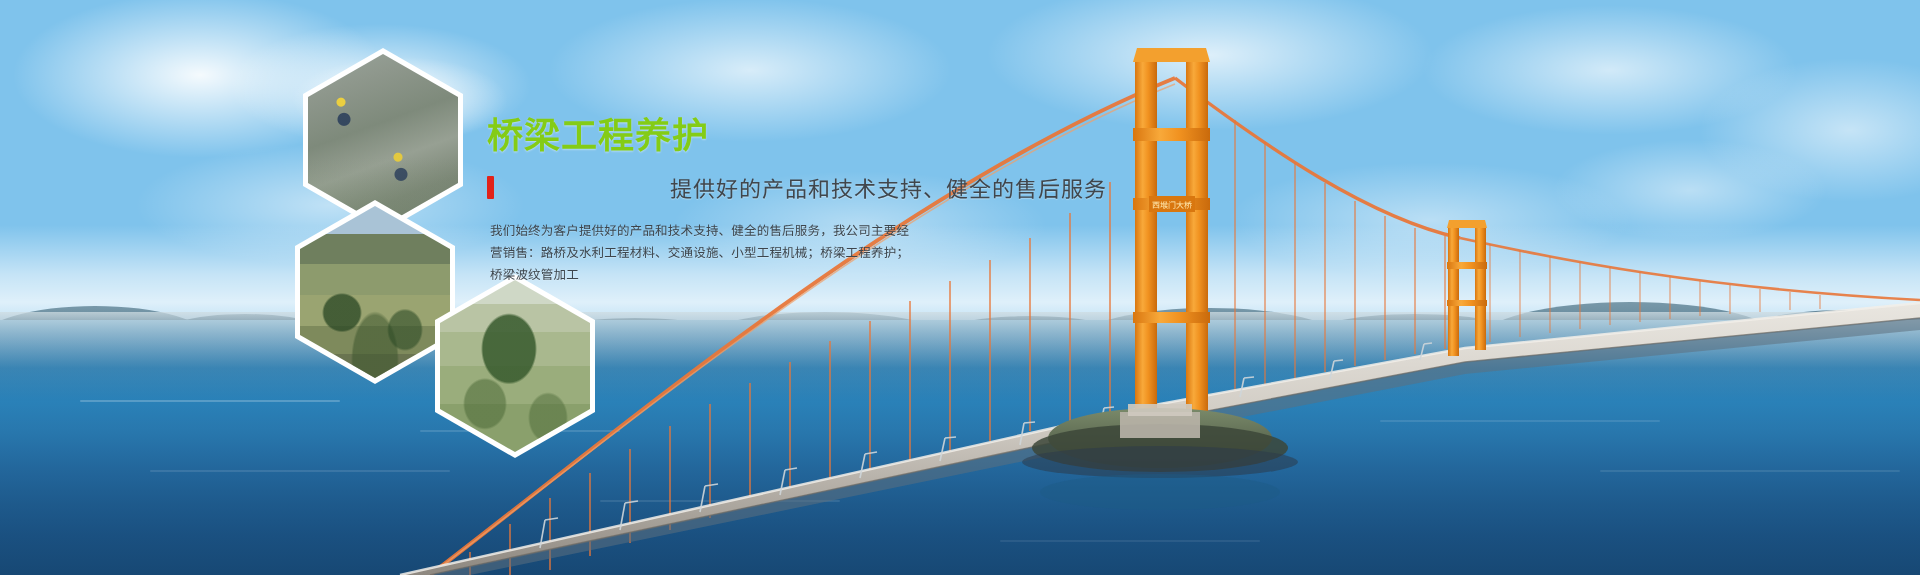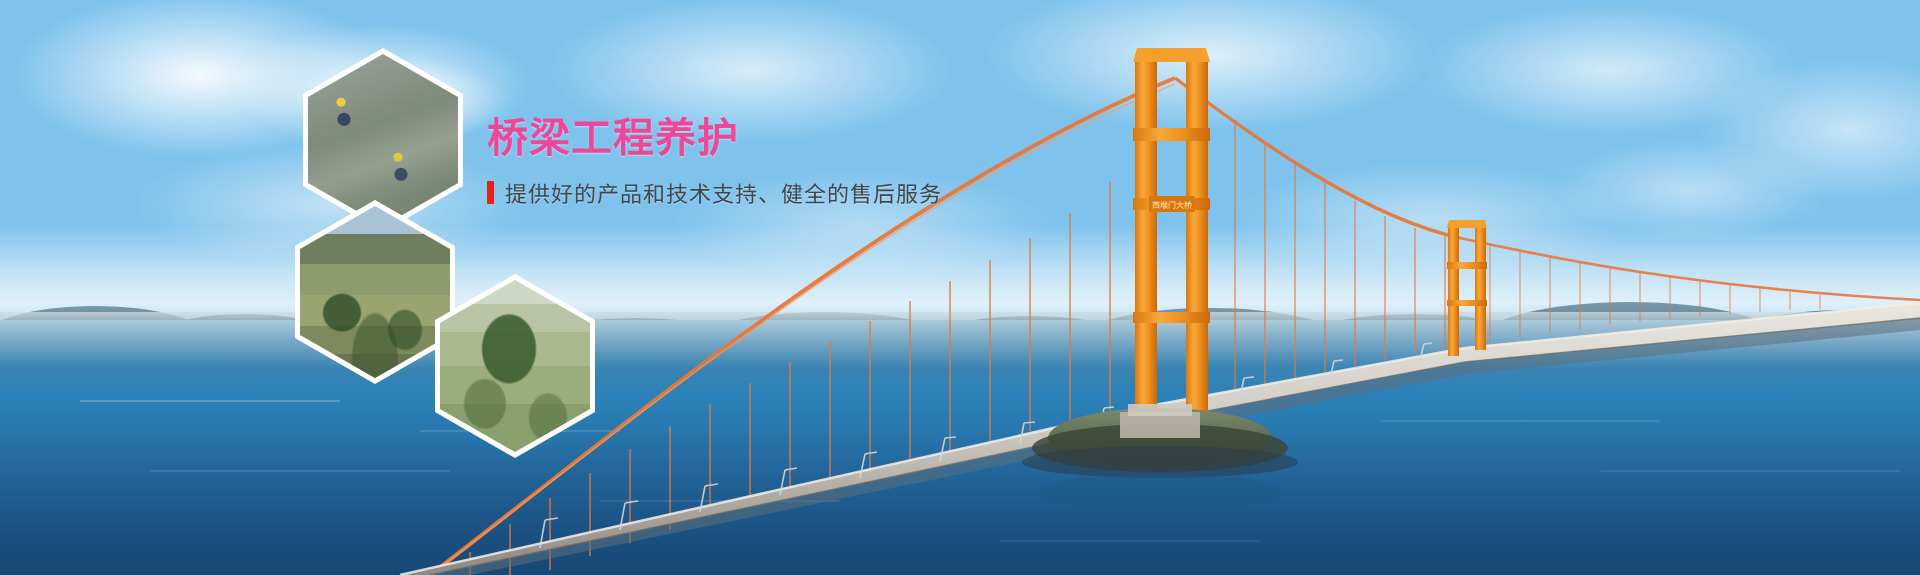--- a/index.html
+++ b/index.html
@@ -177,30 +177,30 @@
 
   
   .copy{
     position:absolute;left:487px;top:118px;width:620px;
   }
   .headline{
     display:flex;align-items:flex-end;gap:14px;
     white-space:nowrap;line-height:1;
   }
   .headline .h-main{
-    font-size:41px;font-weight:bold;color:#ec4899;letter-spacing:1px;
+    font-size:36px;font-weight:bold;color:#84cc16;letter-spacing:1px;
     text-shadow:0 1px 2px rgba(255,255,255,.45);
   }
   .headline .h-sub{
     font-size:27px;font-weight:bold;color:#2f3338;letter-spacing:.5px;
     padding-bottom:2px;
     text-shadow:0 1px 2px rgba(255,255,255,.35);
   }
   .sub-row{
-    display:flex;align-items:center;gap:11px;margin-top:17px;white-space:nowrap;
+    display:flex;align-items:center;gap:11px;margin-top:17px;white-space:nowrap;justify-content:space-between;
   }
   .redbar{
     width:7px;height:23px;background:#e2231a;flex:0 0 auto;border-radius:1px;
   }
   .sub-text{
     font-size:22px;color:#40464c;letter-spacing:1px;
     text-shadow:0 1px 1px rgba(255,255,255,.35);
   }
   .body-copy{
     margin-top:18px;margin-left:3px;
@@ -419,15 +419,16 @@
 
     <div class="headline">
       <span class="h-main">桥梁工程养护</span>
     </div>
 
     <div class="sub-row">
       <span class="redbar"></span>
       <span class="sub-text">提供好的产品和技术支持、健全的售后服务</span>
     </div>
 
+    <p class="body-copy">我们始终为客户提供好的产品和技术支持、健全的售后服务，我公司主要经营销售：路桥及水利工程材料、交通设施、小型工程机械；桥梁工程养护；桥梁波纹管加工</p>
   </div>
 
 </div>
 
 </body></html>

